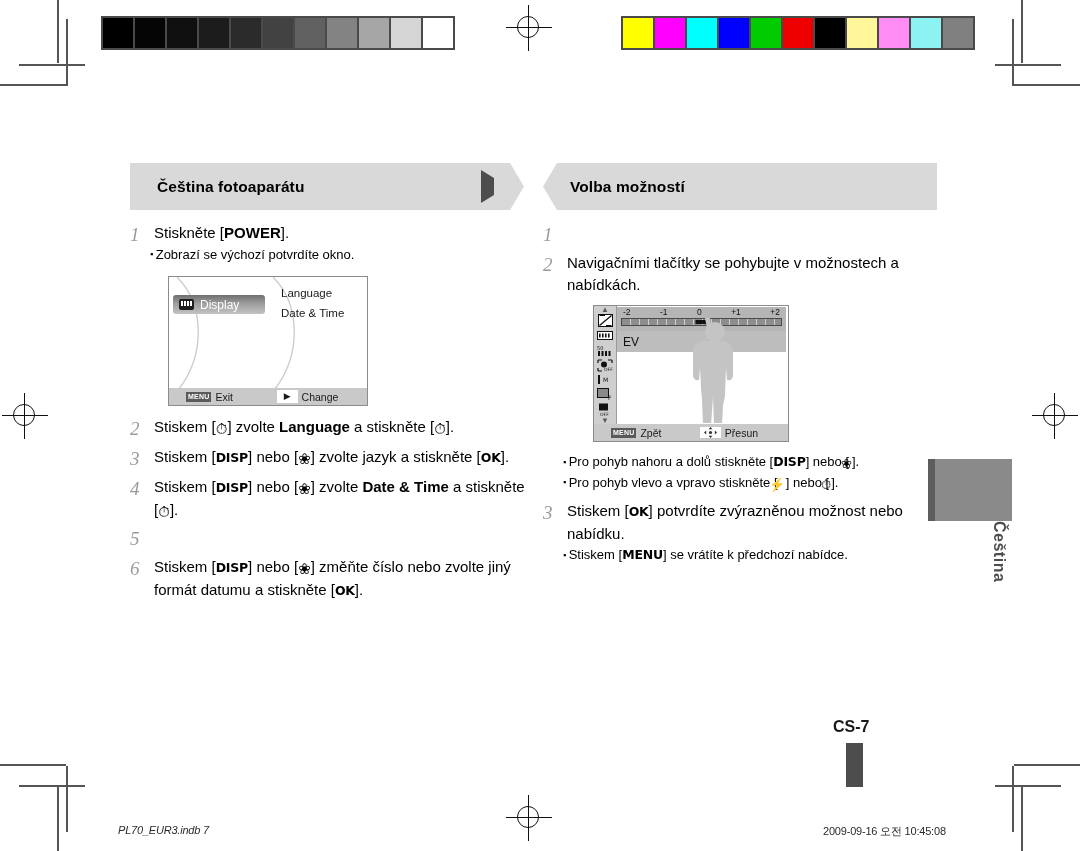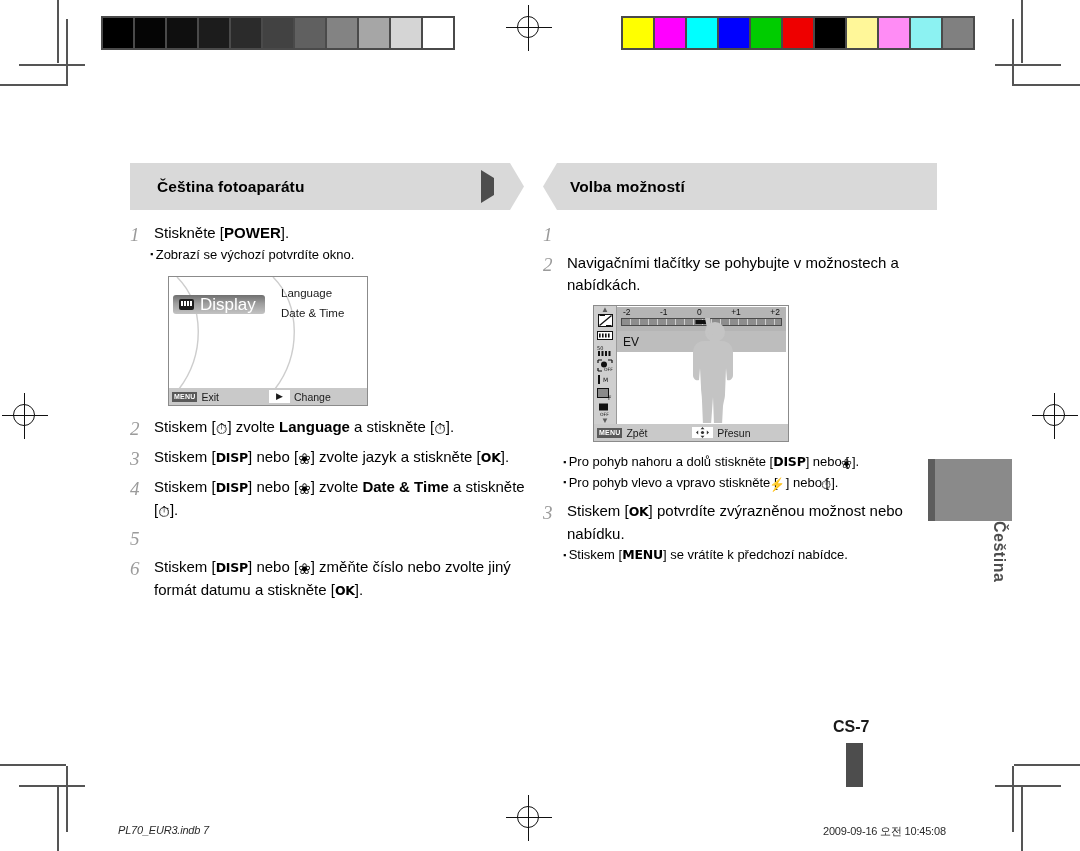--- a/index.html
+++ b/index.html
@@ -152,20 +152,21 @@
   }
   .lcd-bottombar {
     position: absolute;
     left: 0; right: 0; bottom: 0;
     height: 17px;
     background: #c9c9c9;
     display: flex;
     align-items: center;
     font-size: 10.5px;
     color: #1a1a1a;
+    padding-left: 14px;
   }
   .bb-seg { display: flex; align-items: center; gap: 4px; }
   .bb-seg.left { padding-left: 3px; width: 46%; }
   .bb-seg.right { padding-left: 6px; }
   .menu-chip {
     background: #5a5a5a;
     color: #fff;
     font-size: 7px;
     font-weight: bold;
     padding: 1px 2px;
@@ -194,21 +195,21 @@
     left: 4px; top: 18px;
     width: 92px; height: 19px;
     background: linear-gradient(#6f6f6f, #9d9d9d 45%, #c3c3c3);
     border-radius: 3px;
     display: flex;
     align-items: center;
     gap: 6px;
     padding-left: 6px;
     box-sizing: border-box;
     color: #fff;
-    font-size: 17px;
+    font-size: 12px;
   }
   .disp-icon {
     width: 15px; height: 11px;
     background: #1d1d1d;
     border-radius: 2px;
     position: relative;
   }
   .disp-icon::after {
     content: "";
     position: absolute; left: 2px; top: 2px;

